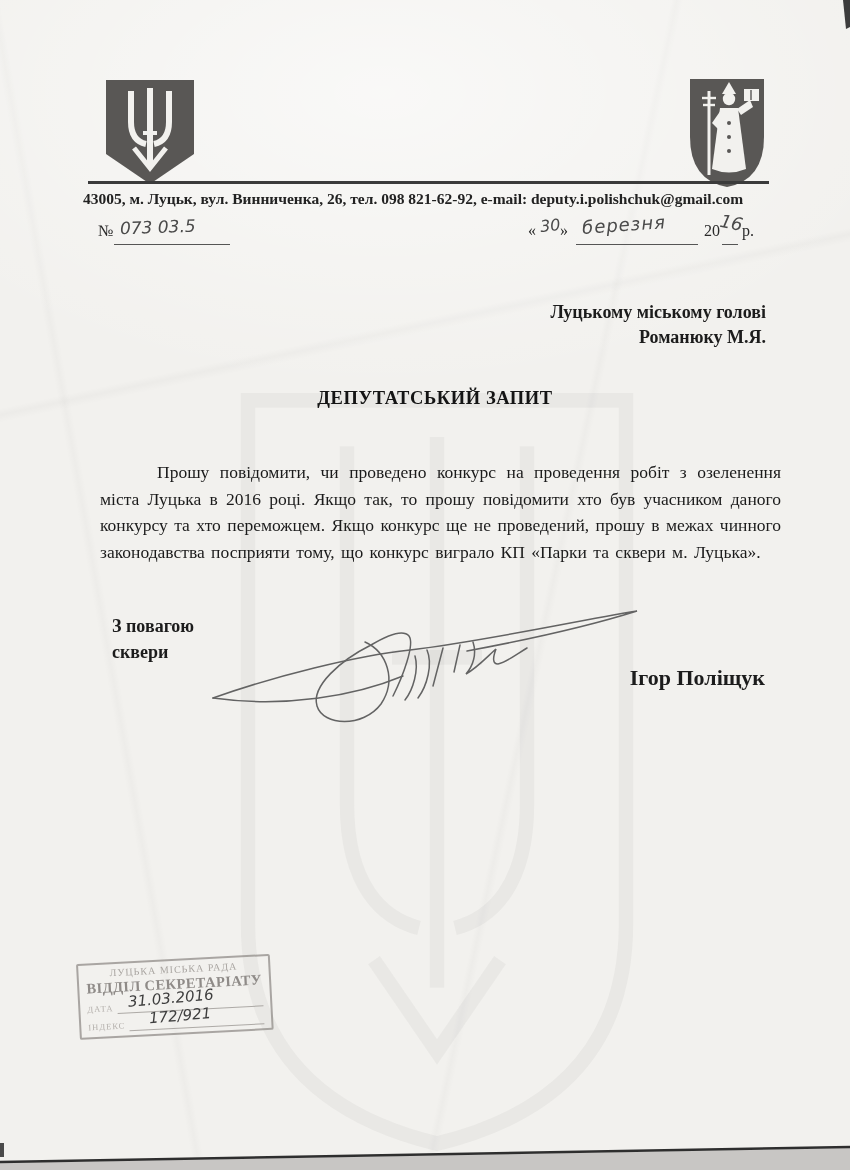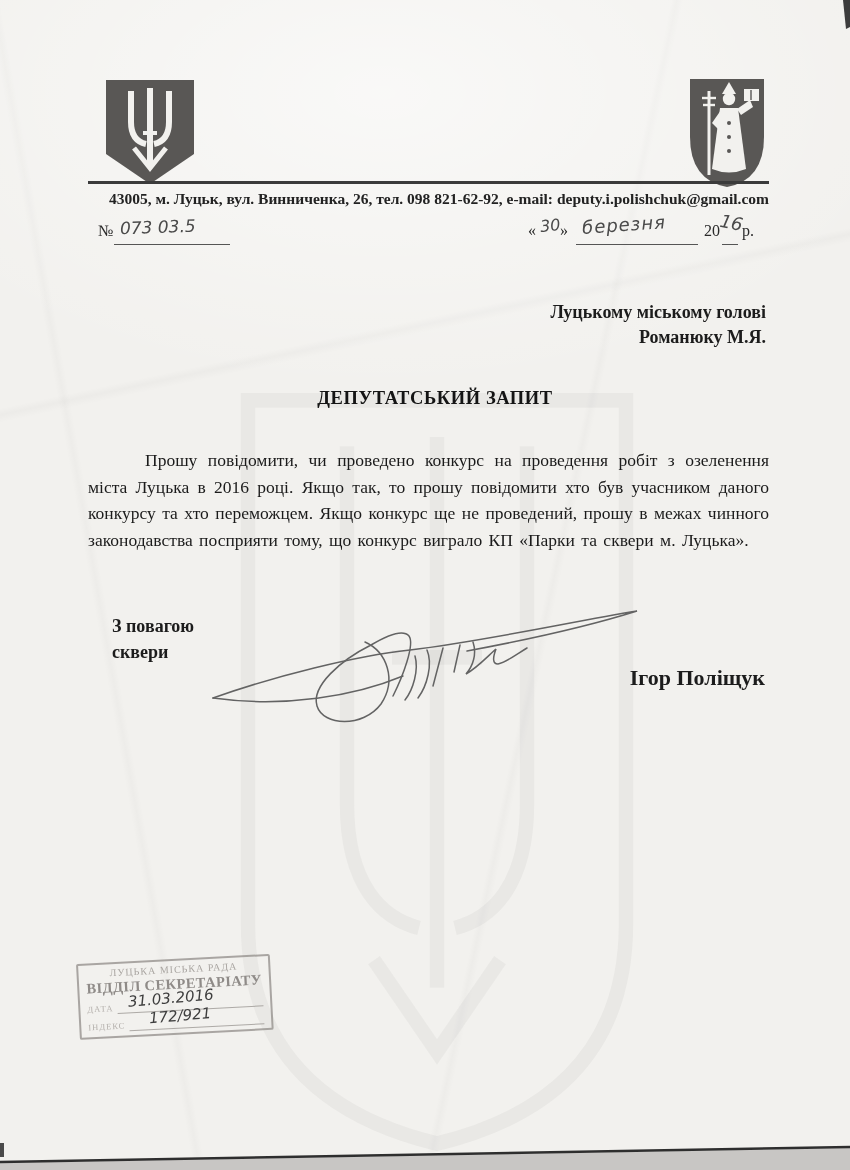--- a/index.html
+++ b/index.html
@@ -16,21 +16,21 @@
       linear-gradient(102deg, rgba(0,0,0,0) 61.2%, rgba(0,0,0,.02) 61.7%, rgba(0,0,0,0) 62.3%),
       linear-gradient(80deg, rgba(0,0,0,0) 18.2%, rgba(0,0,0,.018) 18.8%, rgba(0,0,0,0) 19.4%),
       #f2f1ee;
   }
   .abs{position:absolute;}
   
   .hdr-text{left:215px;top:104px;width:440px;text-align:center;color:#1c1c1c;}
   .hdr-org{font-size:21px;font-weight:bold;letter-spacing:.2px;}
   .hdr-name{font-size:28px;font-weight:bold;margin-top:3px;letter-spacing:.3px;}
   .rule{left:88px;top:181px;width:681px;height:3px;background:#3b3b3b;}
-  .addr{left:83px;top:190px;width:686px;text-align:right;font-size:15.5px;font-weight:bold;color:#222;}
+  .addr{left:83px;top:190px;width:686px;text-align:left;font-size:15.5px;font-weight:bold;color:#222;}
   
   .printed{font-size:16px;color:#2a2a2a;}
   .hw{font-family:"DejaVu Sans", sans-serif;font-style:italic;color:#4a4a4a;}
   
   .addressee{left:400px;top:300px;width:366px;text-align:right;font-size:18px;font-weight:bold;color:#1c1c1c;line-height:25px;}
   .title{left:250px;top:388px;width:370px;text-align:center;font-size:18.5px;font-weight:bold;letter-spacing:.6px;color:#141414;}
   .bodytext{left:88px;top:447px;width:681px;font-size:17.5px;line-height:26.6px;text-align:justify;text-indent:57px;color:#1b1b1b;word-spacing:2px;}
   
   .closing{left:112px;top:613px;font-size:18px;font-weight:bold;color:#1c1c1c;line-height:26px;}
   .signer{left:500px;top:665px;width:265px;text-align:right;font-size:22px;font-weight:bold;color:#1c1c1c;}
@@ -112,21 +112,21 @@
   <span class="abs hw" style="left:720px;top:212px;font-size:18px;transform:rotate(12deg);">16</span>
   <span class="abs printed" style="left:742px;top:222px;">р.</span>
 
   <div class="abs addressee">
     <div>Луцькому міському голові</div>
     <div>Романюку М.Я.</div>
   </div>
 
   <div class="abs title">ДЕПУТАТСЬКИЙ ЗАПИТ</div>
 
-  <p class="abs bodytext" style="margin:0;">Прошу повідомити, чи проведено конкурс на проведення робіт з озеленення міста Луцька в 2016 році. Якщо так, то прошу повідомити хто був учасником даного конкурсу та хто переможцем. Якщо конкурс ще не проведений, прошу в межах чинного законодавства посприяти тому, що конкурс виграло КП «Парки та сквери м. Луцька».</p>
+  <p class="abs bodytext" style="margin:12px;">Прошу повідомити, чи проведено конкурс на проведення робіт з озеленення міста Луцька в 2016 році. Якщо так, то прошу повідомити хто був учасником даного конкурсу та хто переможцем. Якщо конкурс ще не проведений, прошу в межах чинного законодавства посприяти тому, що конкурс виграло КП «Парки та сквери м. Луцька».</p>
 
   <div class="abs closing">
     <div>З повагою</div>
     <div>сквери</div>
   </div>
 
   <svg class="abs" style="left:205px;top:598px;" width="450" height="135" viewBox="0 0 450 135">
     <g fill="none" stroke="#636363" stroke-width="1.5" stroke-linecap="round">
       <path d="M8,100 C70,78 150,58 205,52 C285,42 365,24 432,13 C378,30 305,45 262,53"></path>
       <path d="M8,100 C80,110 150,98 198,78"></path>

